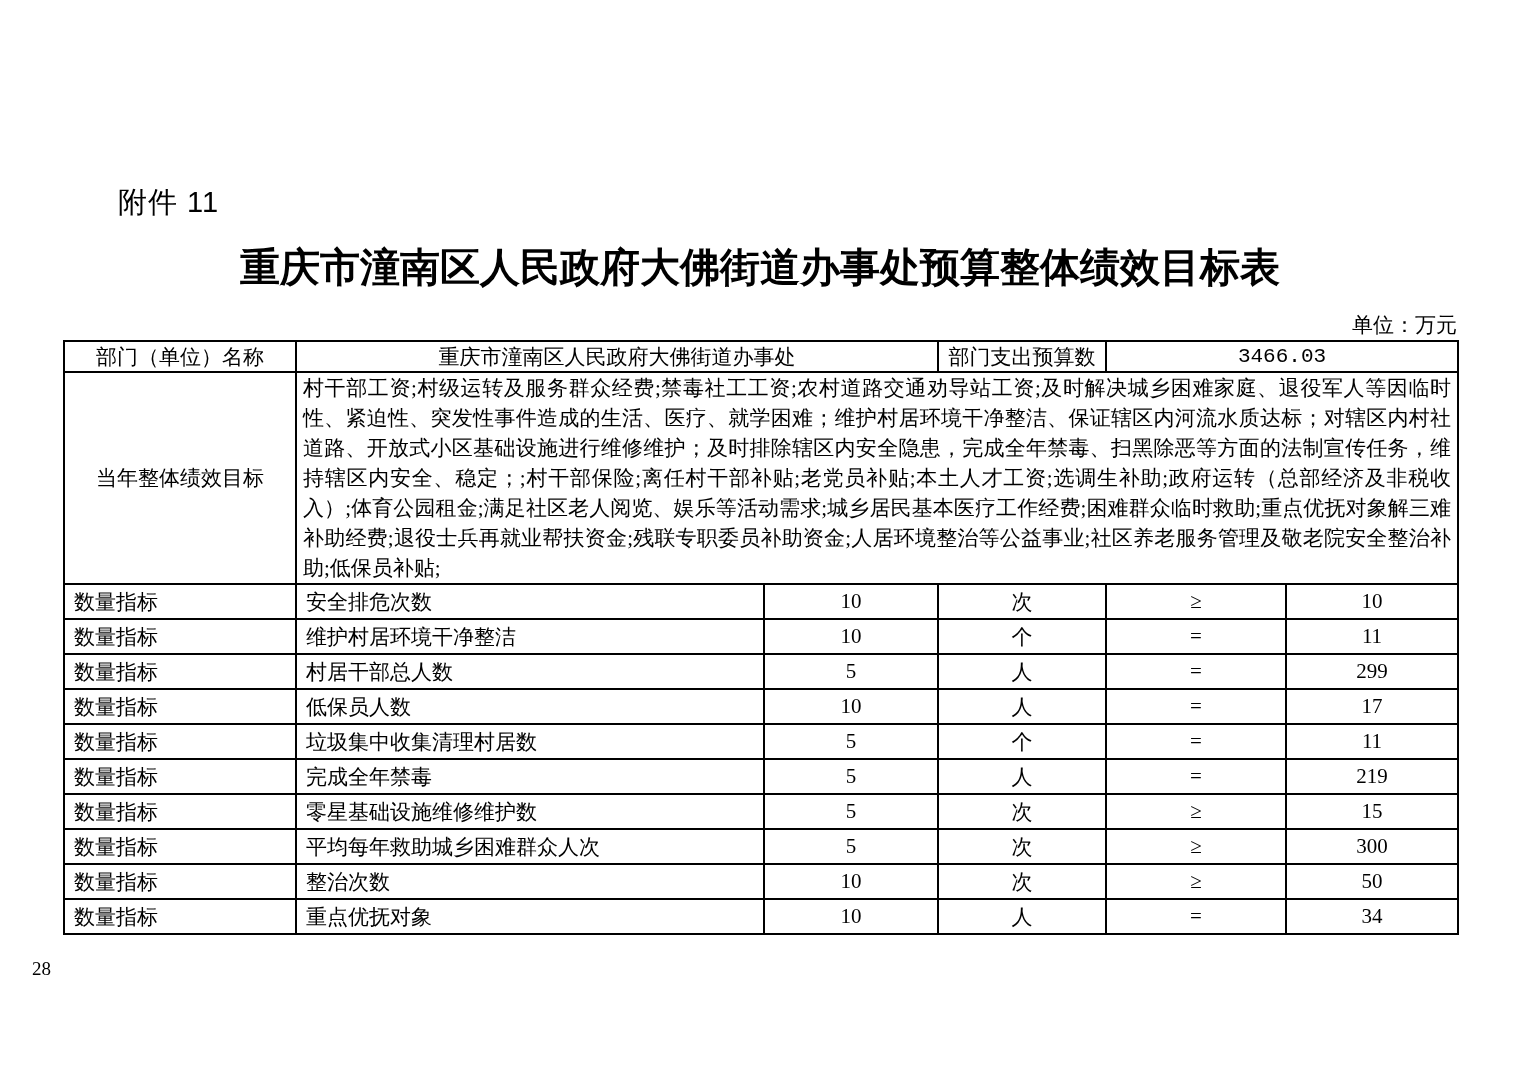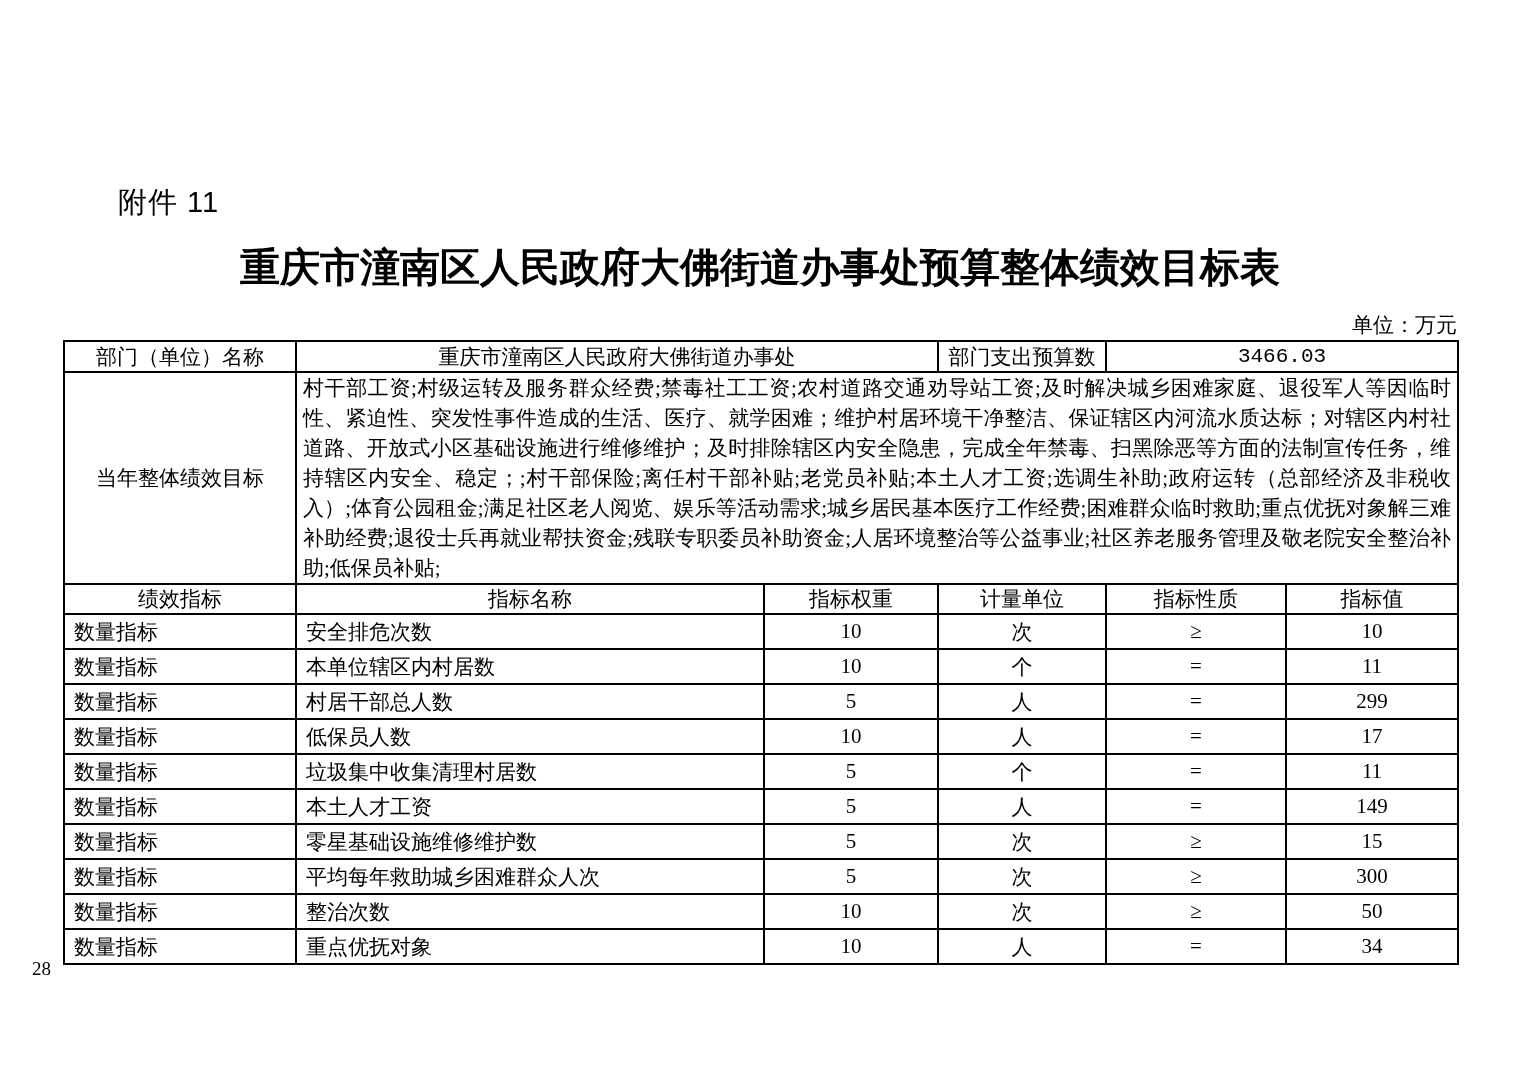--- a/index.html
+++ b/index.html
@@ -90,39 +90,31 @@
     <tr class="r-info">
       <td class="center">部门（单位）名称</td>
       <td class="center" colspan="2">重庆市潼南区人民政府大佛街道办事处</td>
       <td class="center">部门支出预算数</td>
       <td class="center" colspan="2">3466.03</td>
     </tr>
     <tr class="r-goal">
       <td class="center">当年整体绩效目标</td>
       <td class="goal-text" colspan="5">村干部工资;村级运转及服务群众经费;禁毒社工工资;农村道路交通劝导站工资;及时解决城乡困难家庭、退役军人等因临时性、紧迫性、突发性事件造成的生活、医疗、就学困难；维护村居环境干净整洁、保证辖区内河流水质达标；对辖区内村社道路、开放式小区基础设施进行维修维护；及时排除辖区内安全隐患，完成全年禁毒、扫黑除恶等方面的法制宣传任务，维持辖区内安全、稳定；;村干部保险;离任村干部补贴;老党员补贴;本土人才工资;选调生补助;政府运转（总部经济及非税收入）;体育公园租金;满足社区老人阅览、娱乐等活动需求;城乡居民基本医疗工作经费;困难群众临时救助;重点优抚对象解三难补助经费;退役士兵再就业帮扶资金;残联专职委员补助资金;人居环境整治等公益事业;社区养老服务管理及敬老院安全整治补助;低保员补贴;</td>
     </tr>
-    <tr class="r-head">
-        <td class="center">绩效指标</td>
-        <td class="center">指标名称</td>
-        <td class="center">指标权重</td>
-        <td class="center">计量单位</td>
-        <td class="center">指标性质</td>
-        <td class="center">指标值</td>
-      </tr>
   <tr class="r-data">
         <td class="left">数量指标</td>
         <td class="left">安全排危次数</td>
         <td class="center">10</td>
         <td class="center">次</td>
         <td class="center">≥</td>
         <td class="center">10</td>
       </tr>
       <tr class="r-data">
         <td class="left">数量指标</td>
-        <td class="left">本单位辖区内村居数</td>
+        <td class="left">维护村居环境干净整洁</td>
         <td class="center">10</td>
         <td class="center">个</td>
         <td class="center">=</td>
         <td class="center">11</td>
       </tr>
       <tr class="r-data">
         <td class="left">数量指标</td>
         <td class="left">村居干部总人数</td>
         <td class="center">5</td>
         <td class="center">人</td>
@@ -140,25 +132,25 @@
       <tr class="r-data">
         <td class="left">数量指标</td>
         <td class="left">垃圾集中收集清理村居数</td>
         <td class="center">5</td>
         <td class="center">个</td>
         <td class="center">=</td>
         <td class="center">11</td>
       </tr>
       <tr class="r-data">
         <td class="left">数量指标</td>
-        <td class="left">本土人才工资</td>
+        <td class="left">完成全年禁毒</td>
         <td class="center">5</td>
         <td class="center">人</td>
         <td class="center">=</td>
-        <td class="center">149</td>
+        <td class="center">219</td>
       </tr>
       <tr class="r-data">
         <td class="left">数量指标</td>
         <td class="left">零星基础设施维修维护数</td>
         <td class="center">5</td>
         <td class="center">次</td>
         <td class="center">≥</td>
         <td class="center">15</td>
       </tr>
       <tr class="r-data">

